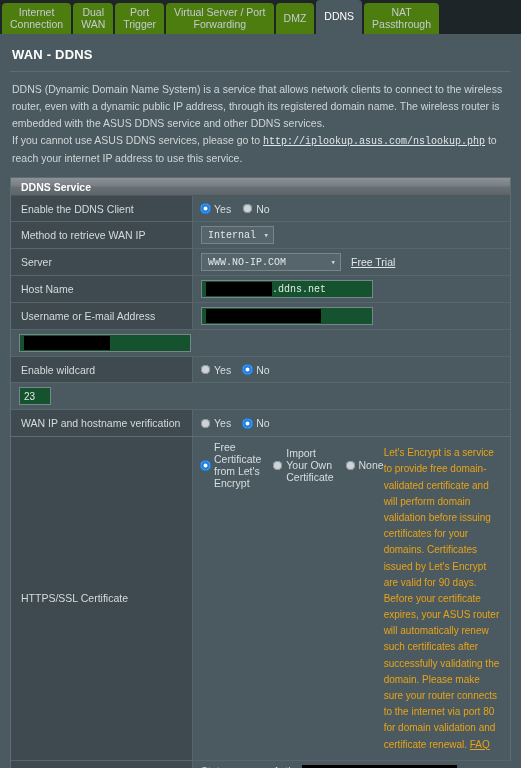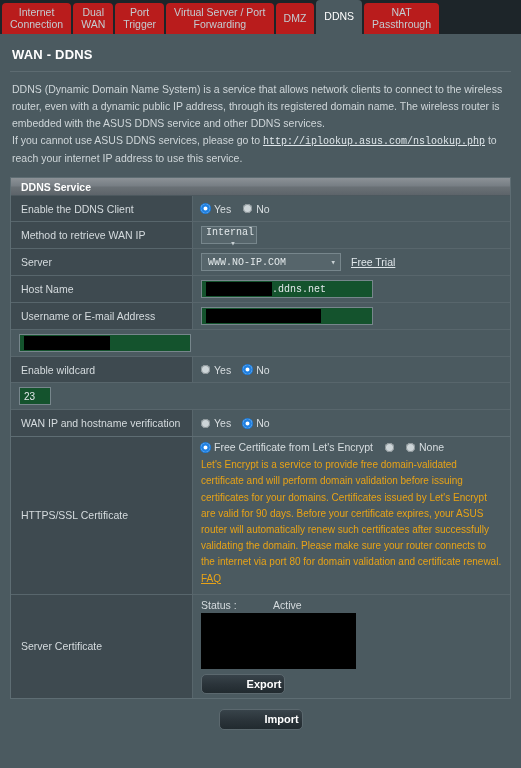--- a/index.html
+++ b/index.html
@@ -27,21 +27,21 @@
     height: 31px;
     margin-right: 2px;
     padding: 0 8px;
     display: flex;
     align-items: center;
     justify-content: center;
     text-align: center;
     line-height: 1.12;
     font-size: 10.5px;
     color: #c3ccd1;
-    background: #b91c1c;
+    background: #4d7c0f;
     border-radius: 4px 4px 0 0;
     cursor: pointer;
     white-space: pre-line;
   }
   .tab.active {
     background: #4b5a60;
     color: #ffffff;
     height: 34px;
   }
 
@@ -119,21 +119,21 @@
     background: #3e4a50;
   }
   .row .val {
     flex: 1;
     display: flex;
     align-items: center;
     padding: 4px 6px 4px 8px;
     background: #4b5a60;
   }
   .row .val.col {
-    flex-direction: column;
+    flex-direction: row;
     align-items: flex-start;
   }
 
   
   .radios { display: flex; align-items: center; gap: 12px; }
   .radio { display: flex; align-items: center; gap: 4px; cursor: pointer; }
   .dot {
     width: 9px; height: 9px;
     border-radius: 50%;
     background: #cdd5d8;
@@ -154,21 +154,21 @@
     display: flex;
     align-items: center;
     justify-content: space-between;
     padding: 0 4px 0 6px;
     font-family: "Liberation Mono", monospace;
     font-size: 10px;
     color: #e2e8ea;
     cursor: pointer;
   }
   .select .chev { font-size: 9px; color: #c8d0d3; margin-left: 6px; }
-  .select.w-method { width: 56px; flex-direction: column; }
+  .select.w-method { width: 73px; }
   .select.w-server { width: 140px; }
 
   .free-trial {
     margin-left: 10px;
     font-size: 10.5px;
     color: #dfe6ea;
     text-decoration: underline;
     cursor: pointer;
   }
 
@@ -385,20 +385,21 @@
     <div class="row">
       <div class="lbl">HTTPS/SSL Certificate</div>
       <div class="val col">
         <div class="radios">
           <label class="radio">
             <span class="dot on"></span>
             <span>Free Certificate from Let's Encrypt</span>
           </label>
           <label class="radio">
             <span class="dot"></span>
+            <span>Import Your Own Certificate</span>
           </label>
           <label class="radio">
             <span class="dot"></span>
             <span>None</span>
           </label>
         </div>
         <div class="ssl-note"><span>Let's Encrypt is a service to provide free domain-validated certificate and will perform domain validation before issuing certificates for your domains. Certificates issued by Let's Encrypt are valid for 90 days. Before your certificate expires, your ASUS router will automatically renew such certificates after successfully validating the domain. Please make sure your router connects to the internet via port 80 for domain validation and certificate renewal. </span><a>FAQ</a></div>
       </div>
     </div>
 

